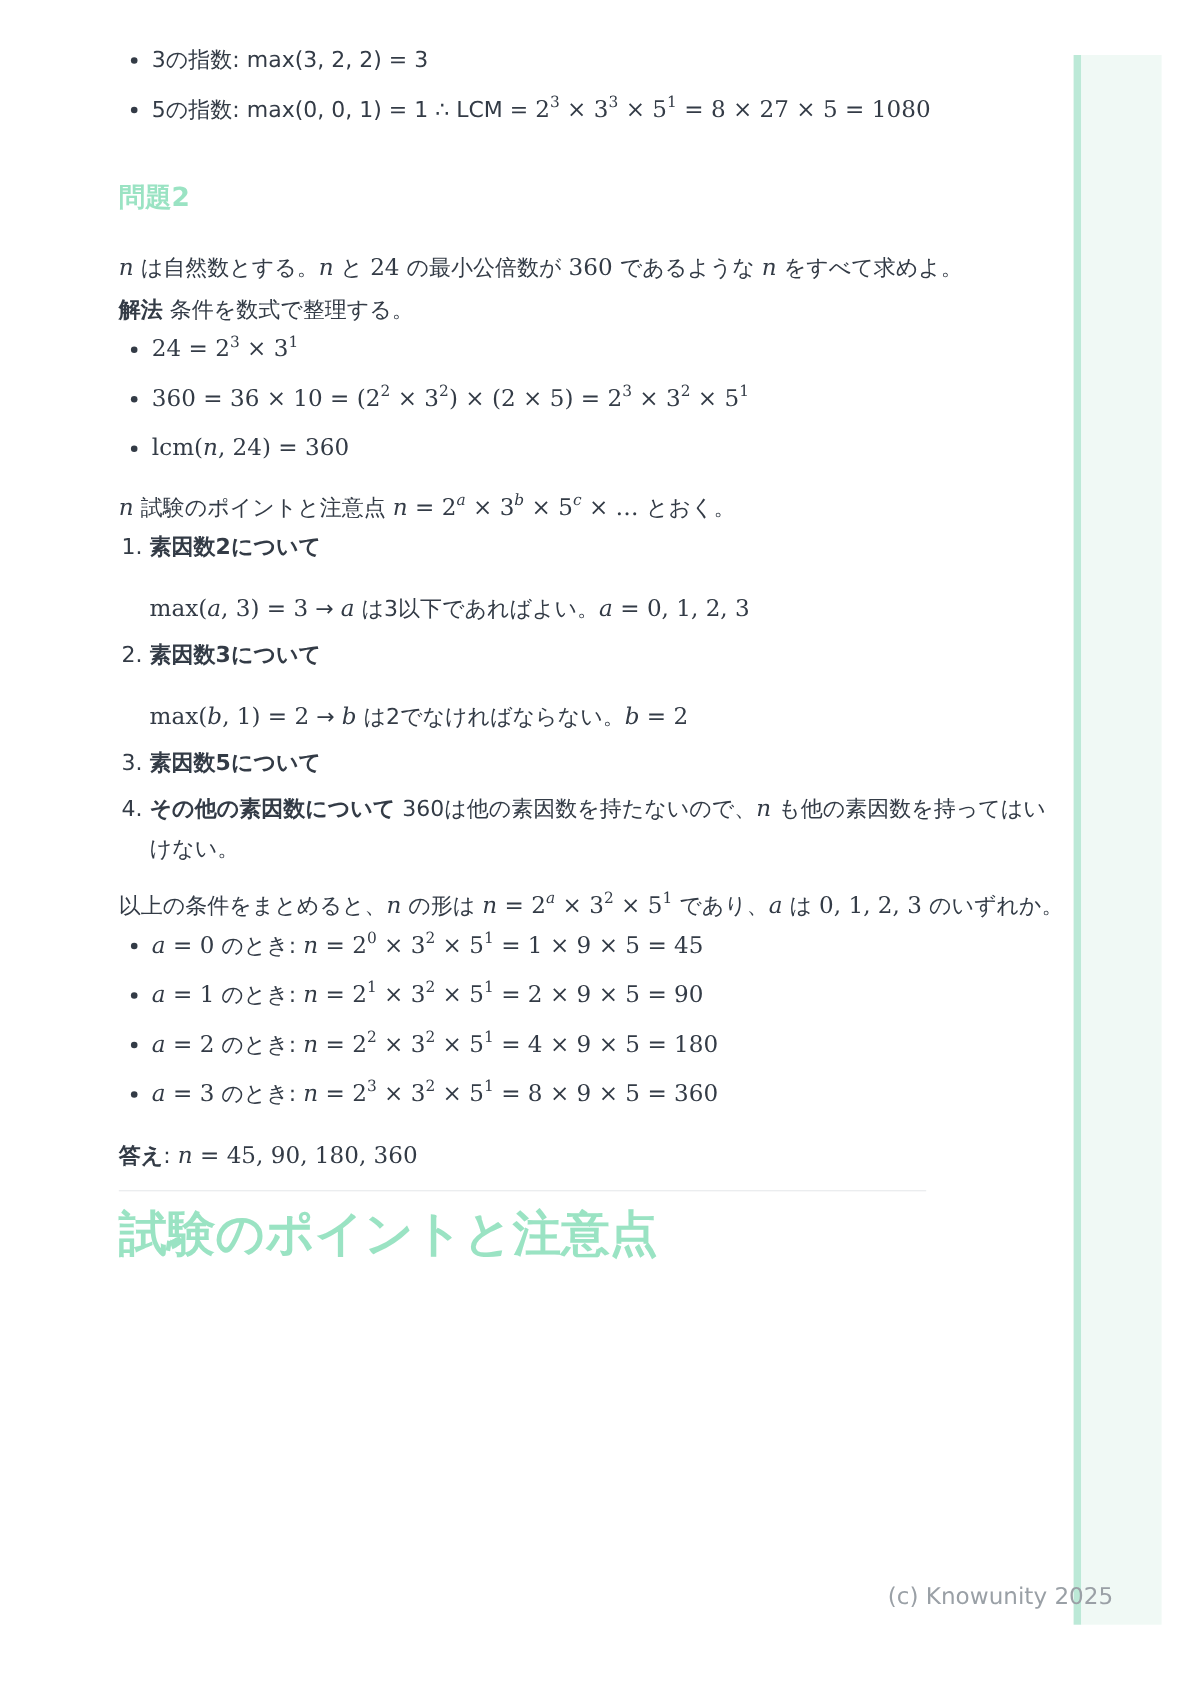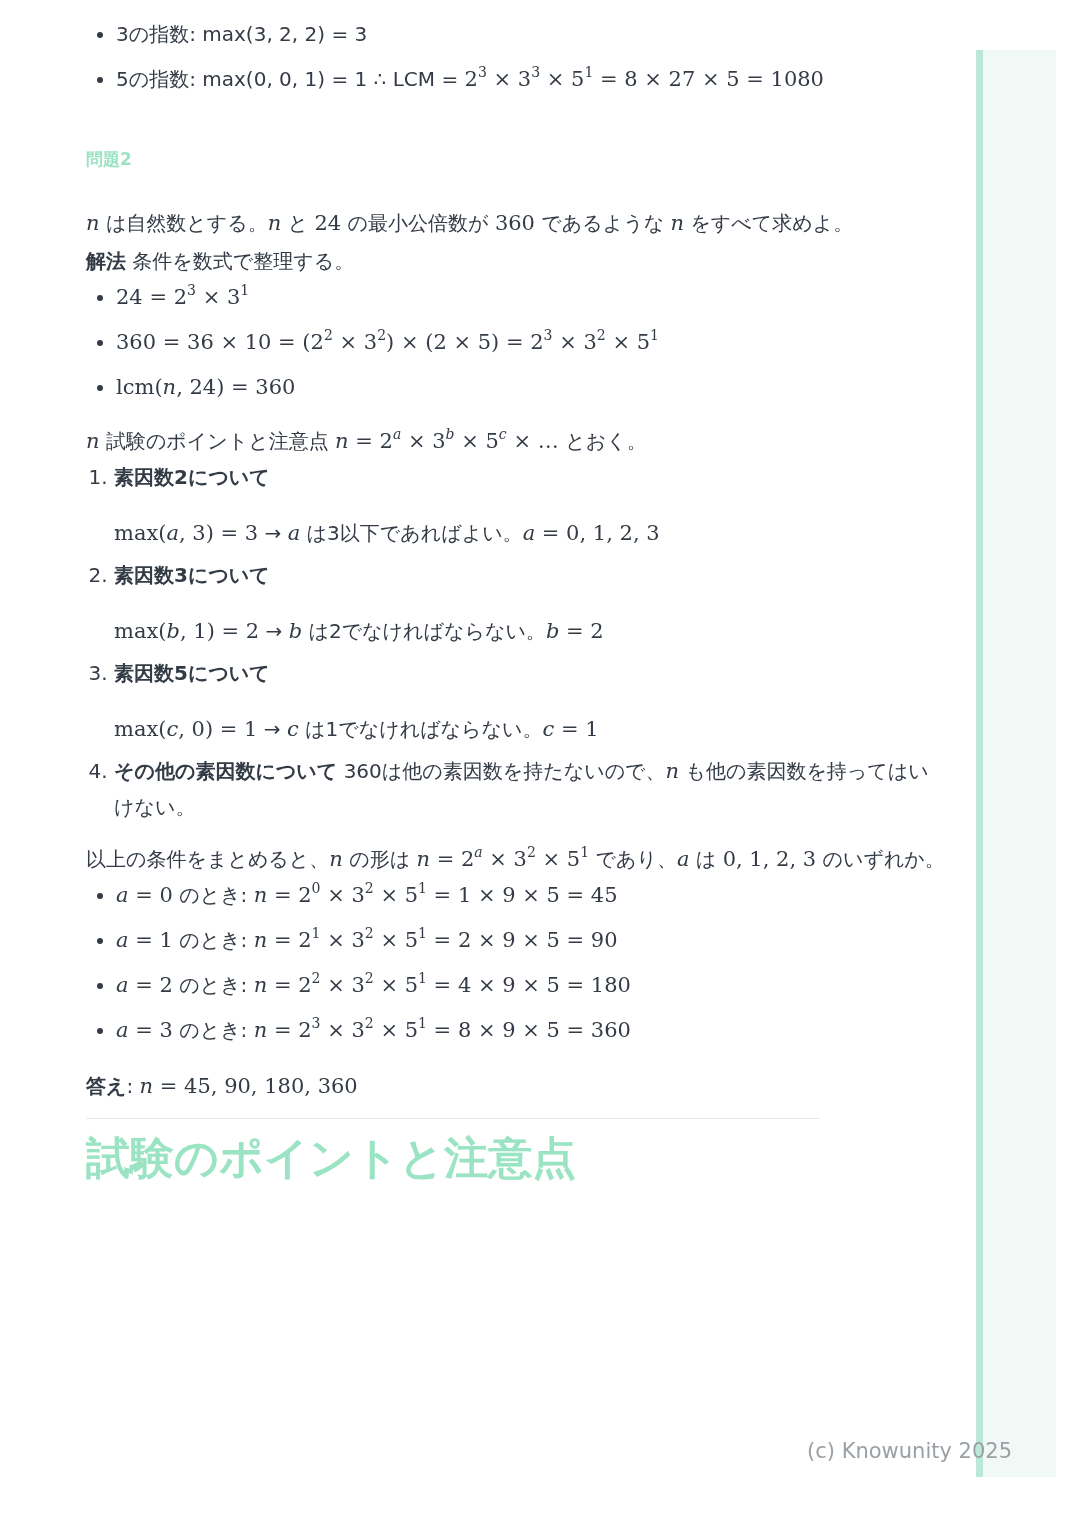--- a/index.html
+++ b/index.html
@@ -10,32 +10,32 @@
     --divider:#e7e9eb;
     --footer:#9aa0a6;
   }
   html,body{margin:0;padding:0;background:#ffffff;}
   .page{
     position:relative;width:1080px;height:1528px;background:#ffffff;
     font-family:"DejaVu Sans","Liberation Sans",sans-serif;
     color:var(--text);overflow:hidden;
   }
   .content{
-    position:absolute;left:86px;top:0;width:860px;padding-top:16px;
+    position:absolute;left:108px;top:0;width:860px;padding-top:36px;
     font-size:20px;line-height:36px;
   }
   .content p{margin:0;}
   ul.blist,ol.steps{margin:0;padding-left:30px;}
   ul.blist li{margin-top:9px;}
   ul.blist li:first-child{margin-top:0;}
   ol.steps{padding-left:28px;}
   ol.steps>li{margin-top:6px;}
   ol.steps>li:first-child{margin-top:0;}
   .step-detail{margin:20px 0 0 0;}
-  .h-problem{color:var(--accent);font-size:17px;font-weight:700;line-height:32px;margin:0;}
+  .h-problem{color:var(--accent);font-size:24px;font-weight:700;line-height:32px;margin:0;}
   .h-big{color:var(--accent);font-size:44px;font-weight:700;line-height:46px;margin:0;}
   .seg-m,.seg-mi{font-family:"DejaVu Serif","Liberation Serif",serif;font-size:21px;}
   .seg-mi{font-style:italic;}
   sup.seg-msup,sup.seg-misup{
     font-family:"DejaVu Serif","Liberation Serif",serif;
     font-size:14px;line-height:0;position:relative;top:-1px;
   }
   sup.seg-misup{font-style:italic;}
   .seg-b{font-weight:700;}
   
@@ -95,21 +95,20 @@
       <li>
         <span><span class="seg-b">素因数2について</span></span>
         <div class="step-detail"><span class="seg-m">max(</span><span class="seg-mi">a</span><span class="seg-m">, 3) = 3</span><span class="seg-jp"> → </span><span class="seg-mi">a</span><span class="seg-jp"> は3以下であればよい。</span><span class="seg-mi">a</span><span class="seg-m"> = 0, 1, 2, 3</span></div>
       </li>
       <li>
         <span><span class="seg-b">素因数3について</span></span>
         <div class="step-detail"><span class="seg-m">max(</span><span class="seg-mi">b</span><span class="seg-m">, 1) = 2</span><span class="seg-jp"> → </span><span class="seg-mi">b</span><span class="seg-jp"> は2でなければならない。</span><span class="seg-mi">b</span><span class="seg-m"> = 2</span></div>
       </li>
       <li>
         <span><span class="seg-b">素因数5について</span></span>
-        <div class="step-detail"><span class="seg-m">max(</span><span class="seg-mi">c</span><span class="seg-m">, 0) = 1</span><span class="seg-jp"> → </span><span class="seg-mi">c</span><span class="seg-jp"> は1でなければならない。</span><span class="seg-mi">c</span><span class="seg-m"> = 1</span></div>
       </li>
       <li>
         <span><span class="seg-b">その他の素因数について</span><span class="seg-jp"> 360は他の素因数を持たないので、</span><span class="seg-mi">n</span><span class="seg-jp"> も他の素因数を持ってはいけない。</span></span>
       </li>
     </ol>
 
     <p class="mt-summary"><span class="seg-jp">以上の条件をまとめると、</span><span class="seg-mi">n</span><span class="seg-jp"> の形は </span><span class="seg-mi">n</span><span class="seg-m"> = 2</span><sup class="seg-misup">a</sup><span class="seg-m"> × 3</span><sup class="seg-msup">2</sup><span class="seg-m"> × 5</span><sup class="seg-msup">1</sup><span class="seg-jp"> であり、</span><span class="seg-mi">a</span><span class="seg-jp"> は </span><span class="seg-m">0, 1, 2, 3</span><span class="seg-jp"> のいずれか。</span></p>
 
     <ul class="blist mt-ul3">
       <li><span class="seg-mi">a</span><span class="seg-m"> = 0</span><span class="seg-jp"> のとき: </span><span class="seg-mi">n</span><span class="seg-m"> = 2</span><sup class="seg-msup">0</sup><span class="seg-m"> × 3</span><sup class="seg-msup">2</sup><span class="seg-m"> × 5</span><sup class="seg-msup">1</sup><span class="seg-m"> = 1 × 9 × 5 = 45</span></li>

